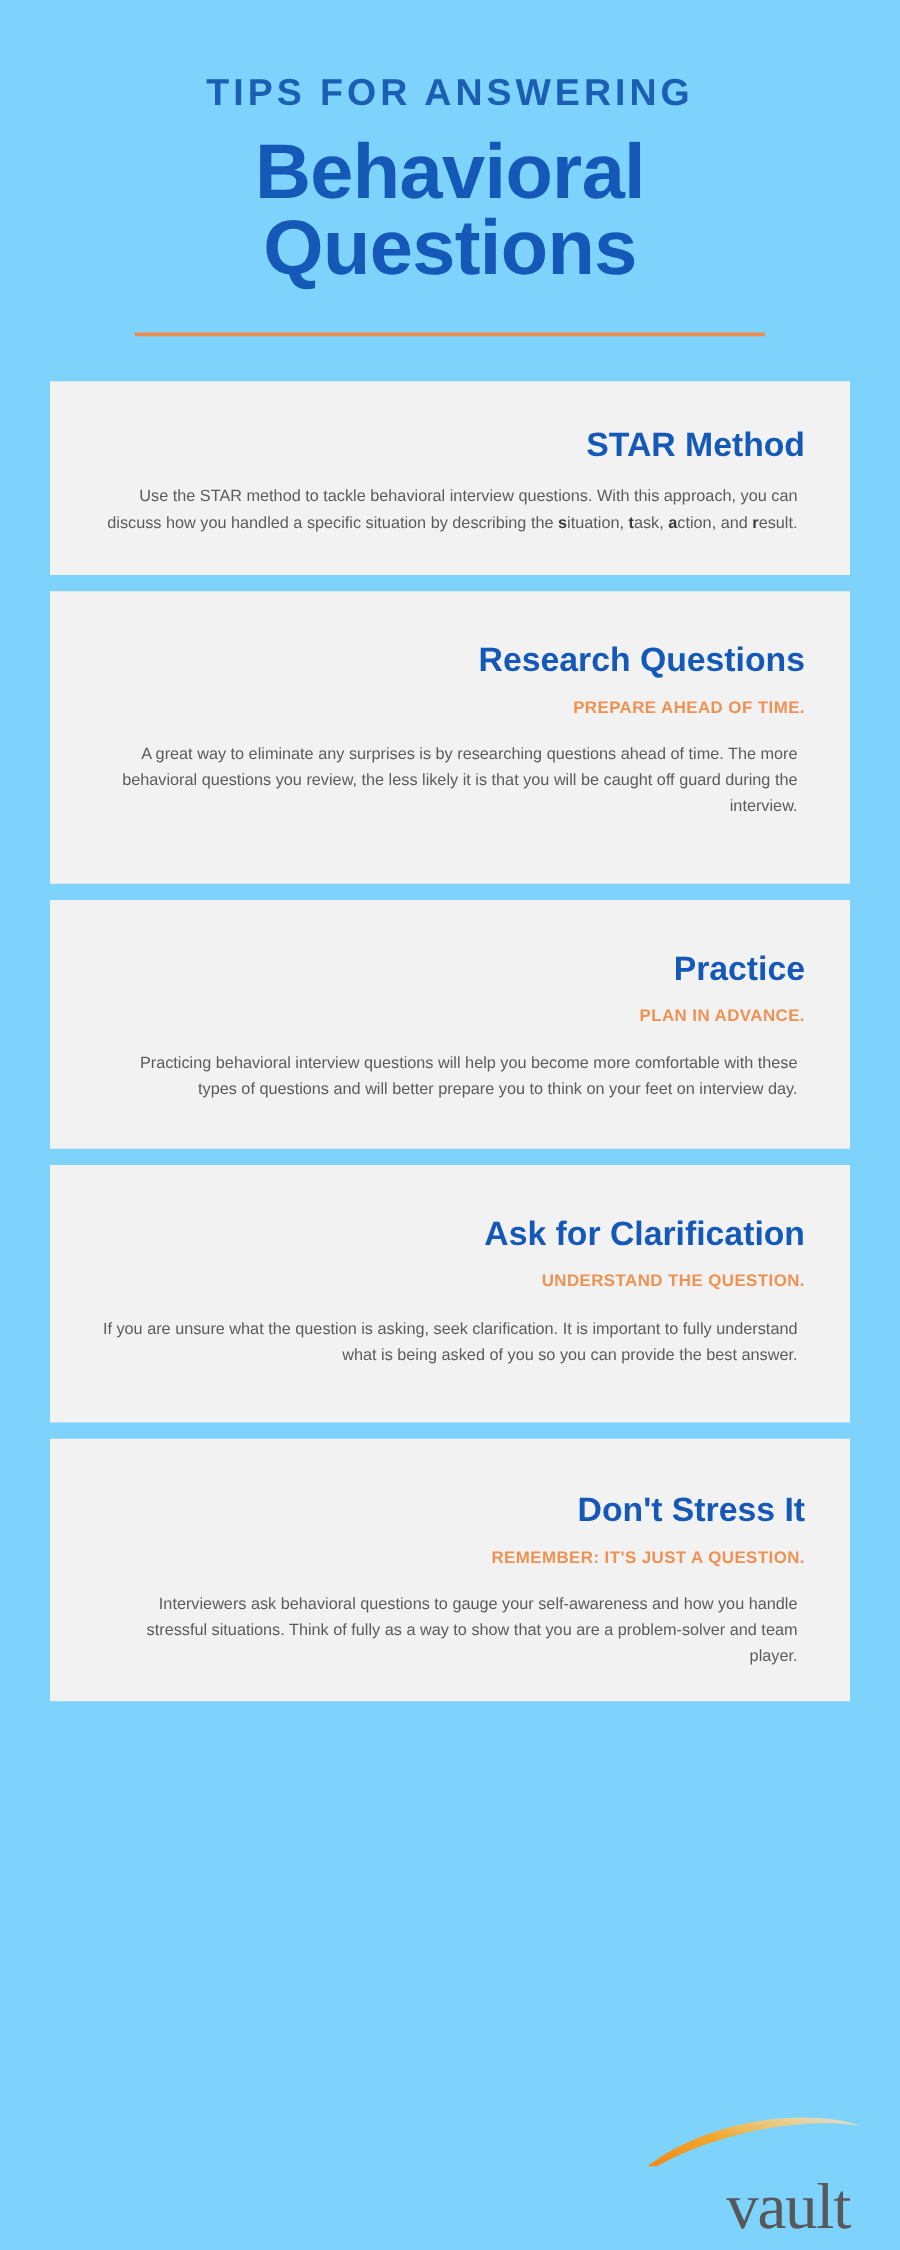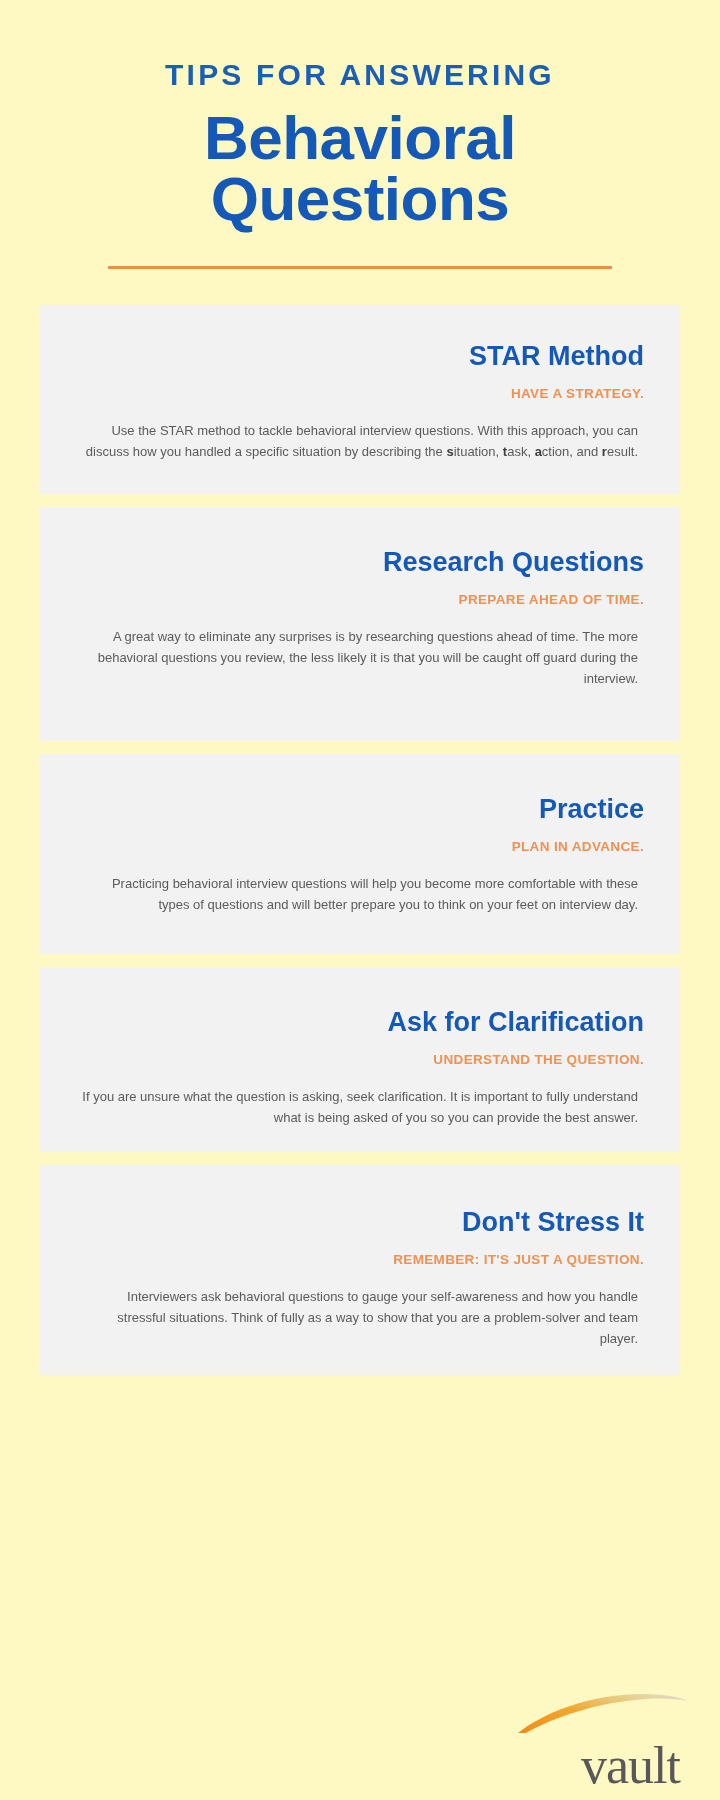--- a/index.html
+++ b/index.html
@@ -12,21 +12,21 @@
     background: #d9d9d9;
     font-family: "Liberation Sans", sans-serif;
     -webkit-font-smoothing: antialiased;
     overflow: hidden;
   }
 
   .page {
     position: relative;
     width: 720px;
     height: 1800px;
-    background: #fef9c3;
+    background: #7dd3fc;
     box-sizing: border-box;
   }
 
   
   .header {
     padding-top: 58px;
     text-align: center;
   }
   .eyebrow {
     font-size: 30px;
@@ -98,21 +98,21 @@
   }
   .card-body b {
     color: #3c3c3c;
     font-weight: bold;
   }
 
   
   .card--1 { padding-top: 36px; padding-bottom: 32px; }
   .card--2 { padding-top: 40px; padding-bottom: 52px; }
   .card--3 { padding-top: 40px; padding-bottom: 38px; }
-  .card--4 { padding-top: 40px; padding-bottom: 24px; }
+  .card--4 { padding-top: 40px; padding-bottom: 44px; }
   .card--5 { padding-top: 42px; padding-bottom: 26px; }
 
   
   .footer {
     position: absolute;
     left: 0;
     bottom: 0;
     width: 720px;
     height: 120px;
   }
@@ -155,21 +155,20 @@
     </h1>
     <div class="divider-wrap">
       <div class="divider"></div>
     </div>
   </div>
 
   <div class="cards">
 
     <div class="card card--1">
       <div class="card-title">STAR Method</div>
-      <div class="card-sub">HAVE A STRATEGY.</div>
       <p class="card-body">
         <span>Use the STAR method to tackle behavioral interview questions. With this approach, you can discuss how you handled a specific situation by describing the </span><b>s</b><span>ituation, </span><b>t</b><span>ask, </span><b>a</b><span>ction, and </span><b>r</b><span>esult.</span>
       </p>
     </div>
 
     <div class="card card--2">
       <div class="card-title">Research Questions</div>
       <div class="card-sub">PREPARE AHEAD OF TIME.</div>
       <p class="card-body">A great way to eliminate any surprises is by researching questions ahead of time. The more behavioral questions you review, the less likely it is that you will be caught off guard during the interview.</p>
     </div>

